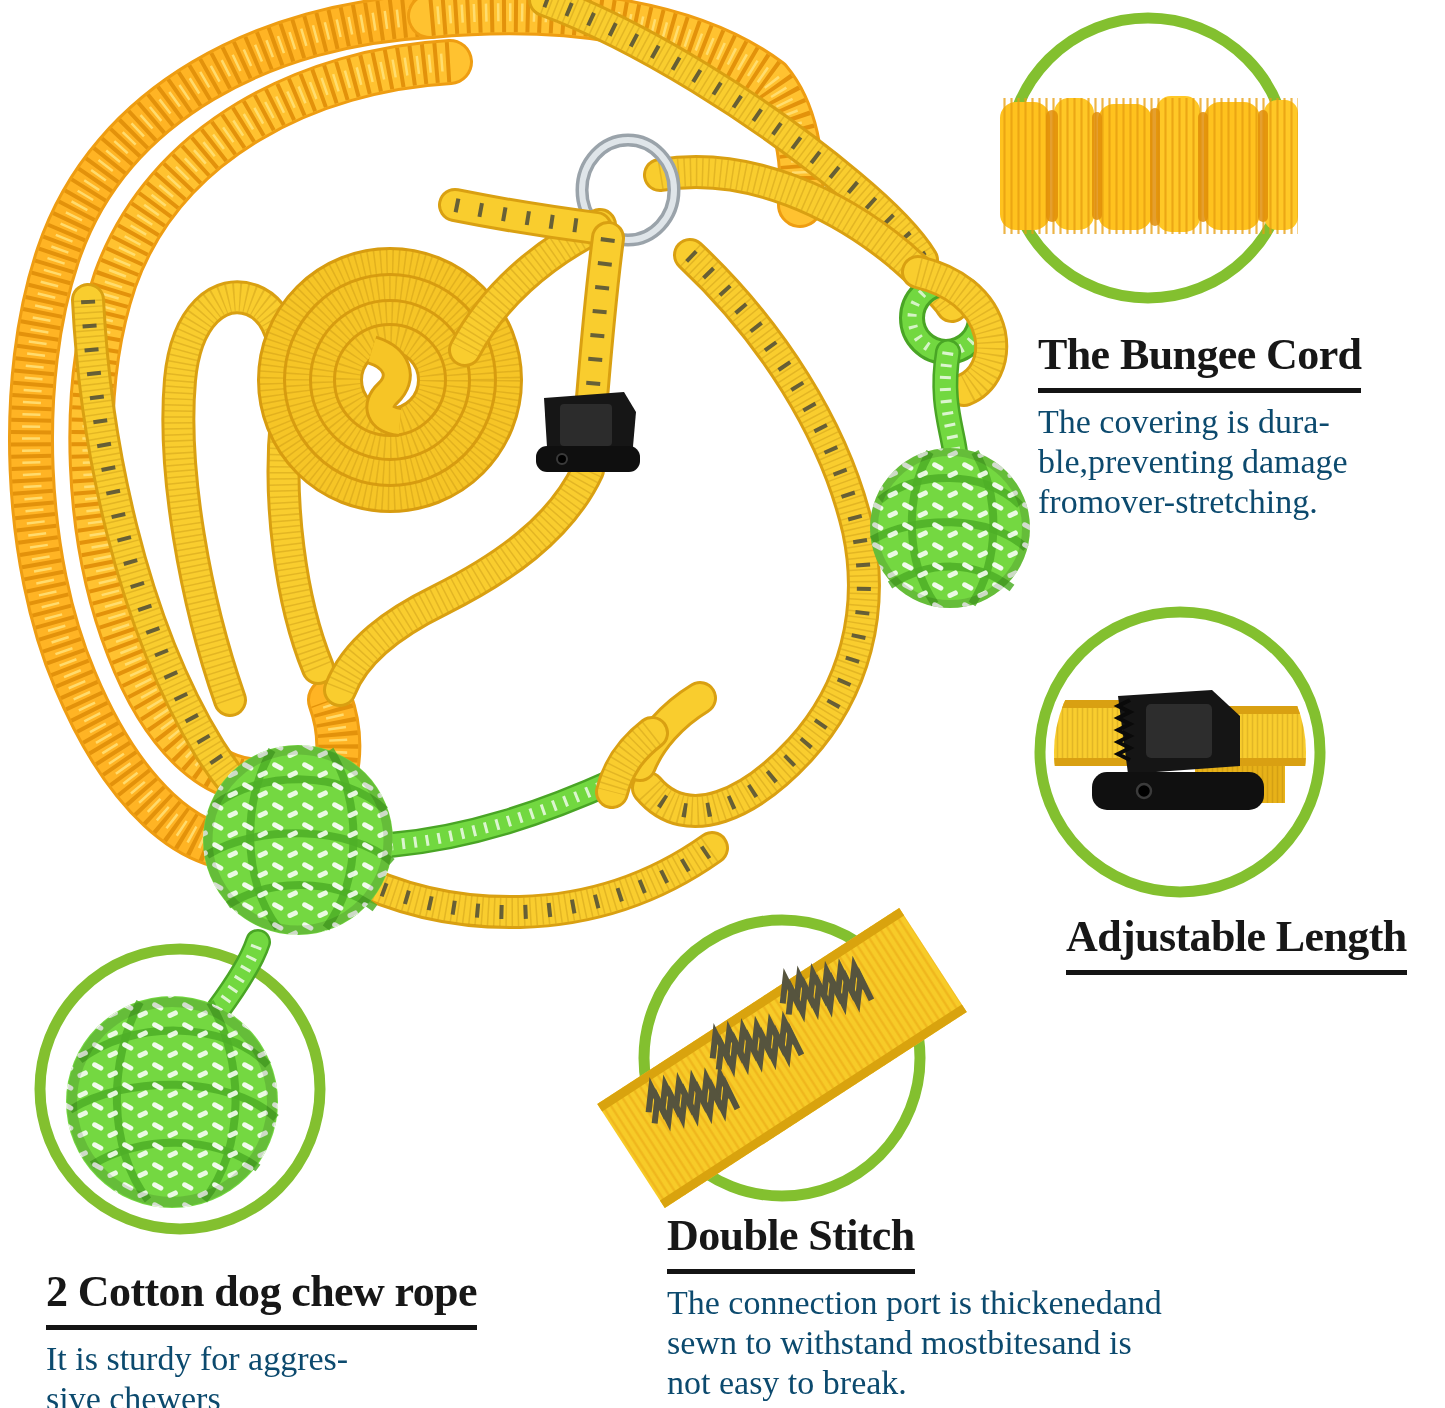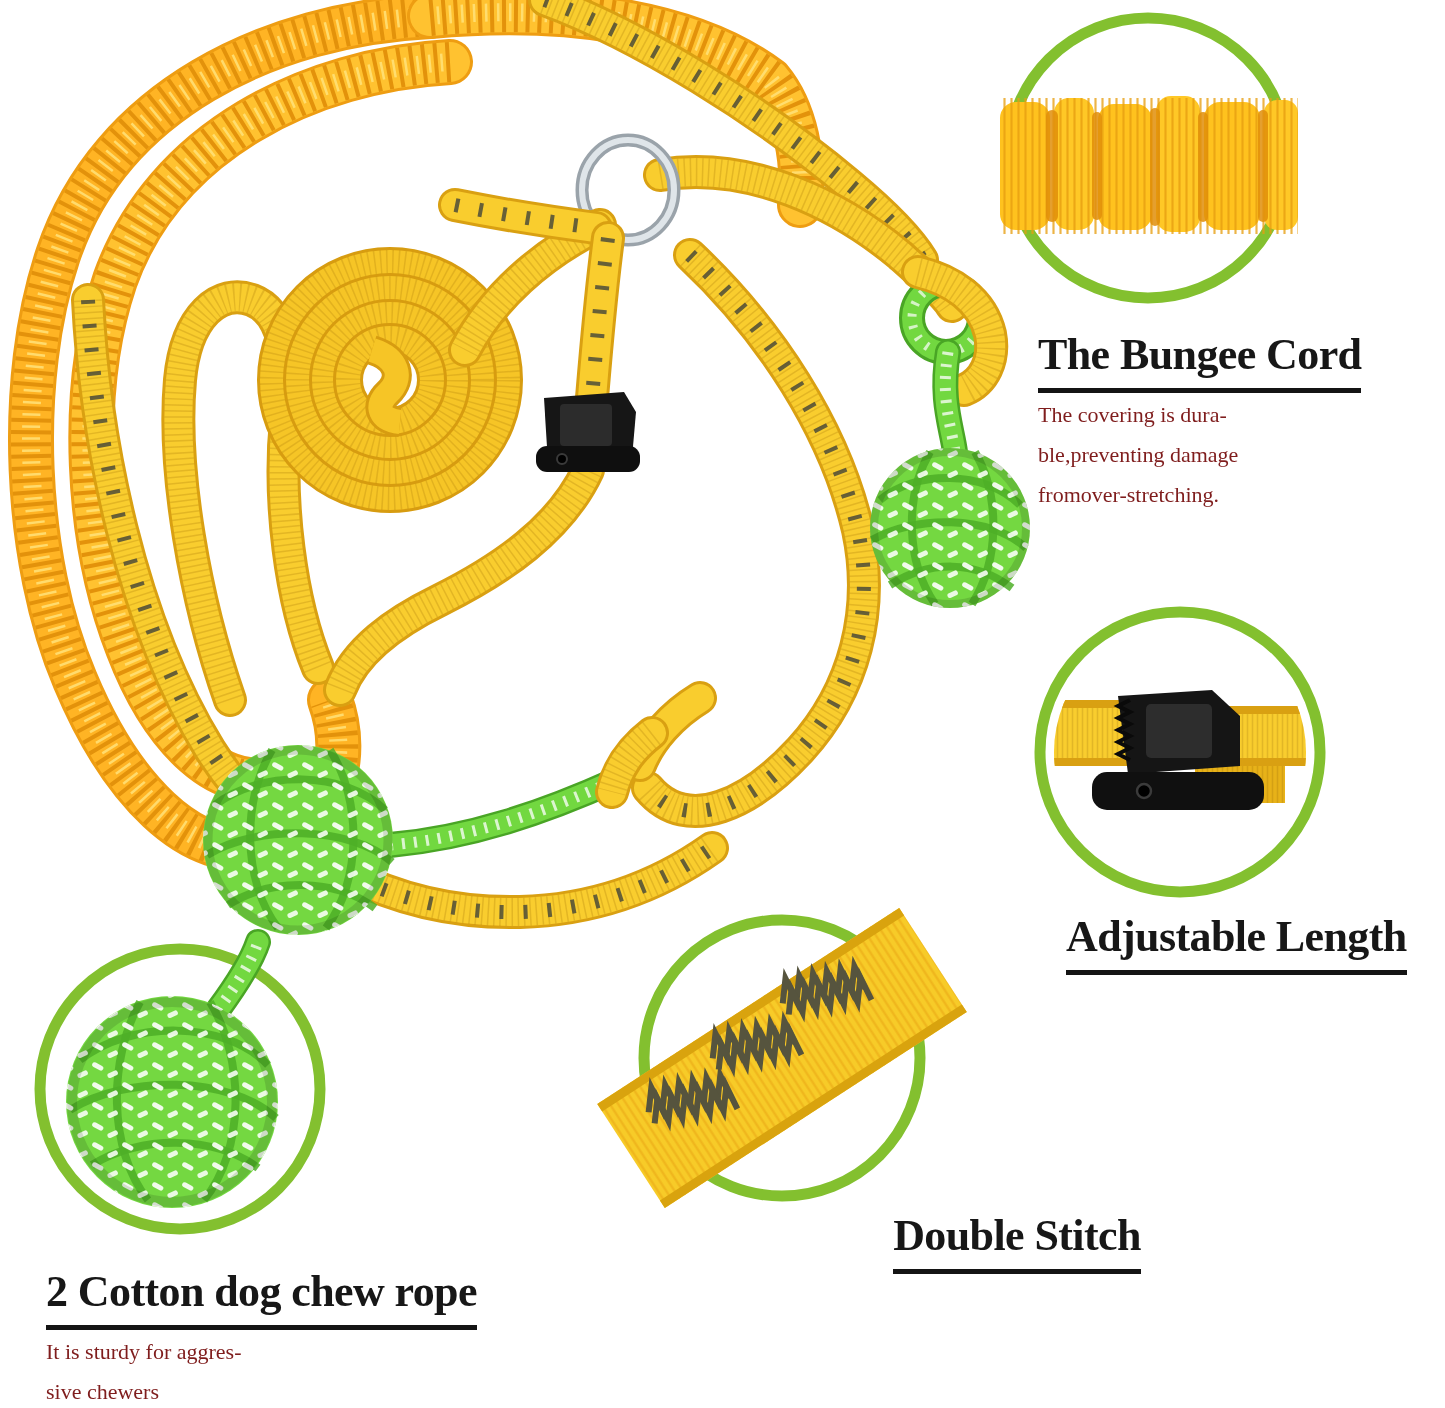--- a/index.html
+++ b/index.html
@@ -2,21 +2,21 @@
 <html style="--ring_green: #83C02F; --bungee_yellow: #FFC230; --webbing_yellow: #F9CD2E; --rope_green: #72D840; --buckle_black: #151515; --text_dark: #1b1b1b;"><head>
 <meta charset="utf-8">
 <style>
   html,body{margin:0;padding:0;background:#fff;}
   .stage{position:relative;width:1445px;height:1408px;background:#fff;overflow:hidden;
          font-family:Liberation Serif, serif;}
   .scene{position:absolute;left:0;top:0;width:1445px;height:1408px;}
   .callout-text{position:absolute;color:#1b1b1b;}
   .callout-title{display:inline-block;font-size:44px;font-weight:bold;letter-spacing:-0.6px;
                  line-height:1.06;border-bottom:5px solid #141414;padding-bottom:9px;color:#171717;}
-  .callout-body{font-size:22px;line-height:40px;white-space:pre-line;margin-top:2px;color:#7f1d1d;}
+  .callout-body{font-size:34px;line-height:40px;white-space:pre-line;margin-top:9px;color:#0c4a6e;}
 
   
   .bungee-under{stroke:#EE9D12;stroke-width:46;fill:none;stroke-linecap:round;}
   .bungee-base{stroke:#FFC230;stroke-width:40;fill:none;stroke-linecap:round;}
   .bungee-base2{stroke:#FFB424;stroke-width:40;fill:none;stroke-linecap:round;}
   .bungee-rib{stroke:#E3920B;stroke-width:40;fill:none;stroke-dasharray:4 8;}
   .bungee-hi{stroke:#FFE27A;stroke-width:18;fill:none;stroke-dasharray:2.5 9.5;stroke-dashoffset:5;opacity:.85;}
   .web-under{stroke:#D9A012;stroke-width:34;fill:none;stroke-linecap:round;}
   .web-base{stroke:#F9CD2E;stroke-width:28;fill:none;stroke-linecap:round;}
   .web-rib{stroke:rgba(150,100,0,.22);stroke-width:28;fill:none;stroke-dasharray:1.5 4.5;}
@@ -269,22 +269,25 @@
     <div class="callout-title">The Bungee Cord</div>
     <div class="callout-body">The covering is dura-
 ble,preventing damage
 fromover-stretching.</div>
   </div>
 
   <div class="callout-text" style="left:1066px;top:914px;width:425px;">
     <div class="callout-title">Adjustable Length</div>
   </div>
 
-  <div class="callout-text" style="left:667px;top:1213px;width:700px;text-align:center;">
+  <div class="callout-text" style="left:667px;top:1213px;width:700px;">
     <div class="callout-title">Double Stitch</div>
+    <div class="callout-body">The connection port is thickenedand
+sewn to withstand mostbitesand is
+not easy to break.</div>
   </div>
 
   <div class="callout-text" style="left:46px;top:1269px;width:560px;">
     <div class="callout-title">2 Cotton dog chew rope</div>
     <div class="callout-body">It is sturdy for aggres-
 sive chewers</div>
   </div>
 
 </div>
 

